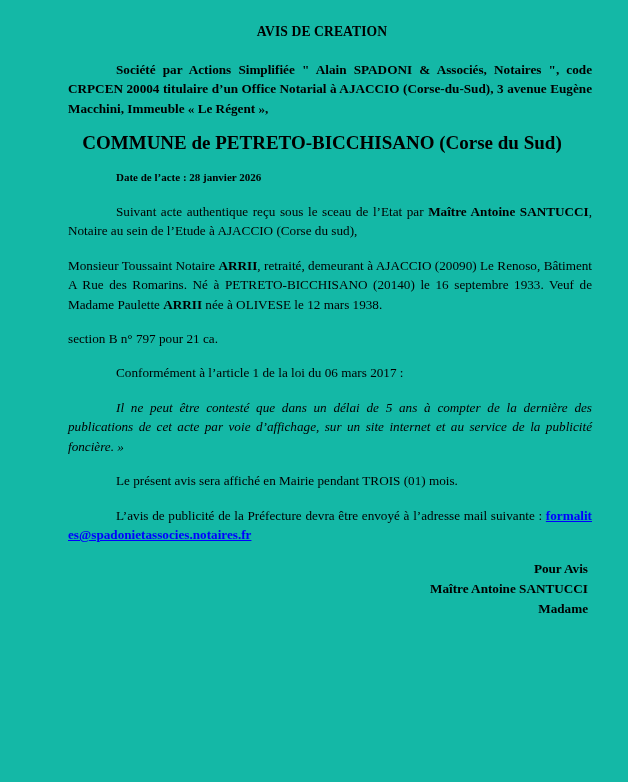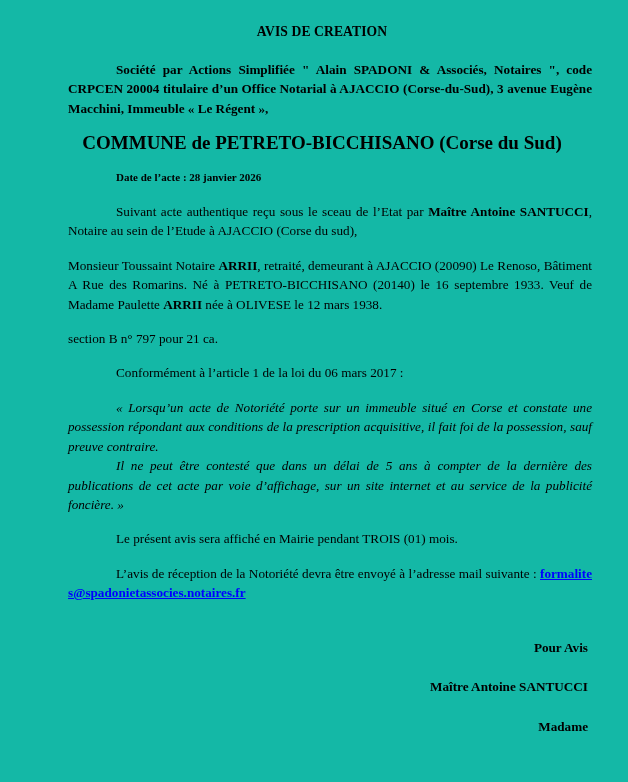--- a/index.html
+++ b/index.html
@@ -75,21 +75,21 @@
     font-weight: bold;
     text-decoration: underline;
     word-break: break-all;
   }
   .signature {
     text-align: right;
     font-weight: bold;
     line-height: 19.6px;
     padding-right: 4px;
   }
-  .sig-line { display: block; margin-top: 20px; }
+  .sig-line { display: block; }
 </style>
 </head>
 <body>
 
 <div class="page">
 
   <div class="title-block">
     <span class="title-line">AVIS DE CREATION</span>
   </div>
 
@@ -117,30 +117,29 @@
   <div class="gap-md"></div>
 
   <p class="just">section B n° 797 pour 21 ca.</p>
 
   <div class="gap-md"></div>
 
   <p class="just indent">Conformément à l’article 1 de la loi du 06 mars 2017 :</p>
 
   <div class="gap-md"></div>
 
-  <p class="quote-para">« Lorsqu’un acte de Notoriété porte sur un immeuble situé en Corse et constate une possession répondant aux conditions de la prescription acquisitive, il fait foi de la possession, sauf preuve contraire.</p>
   <p class="quote-para">Il ne peut être contesté que dans un délai de 5 ans à compter de la dernière des publications de cet acte par voie d’affichage, sur un site internet et au service de la publicité foncière. »</p>
 
   <div class="gap-md"></div>
 
   <p class="just indent">Le présent avis sera affiché en Mairie pendant TROIS (01) mois.</p>
 
   <div class="gap-md"></div>
 
-  <p class="just indent"><span>L’avis de réception de la Notoriété devra être envoyé à l’adresse mail suivante : </span><a class="email-link" href="#">formalites@spadonietassocies.notaires.fr</a></p>
+  <p class="just indent"><span>L’avis de publicité de la Préfecture devra être envoyé à l’adresse mail suivante : </span><a class="email-link" href="#">formalites@spadonietassocies.notaires.fr</a></p>
 
   <div class="gap-md"></div>
 
   <div class="signature">
     <span class="sig-line">Pour Avis</span>
     <span class="sig-line">Maître Antoine SANTUCCI</span>
     <span class="sig-line">Madame</span>
   </div>
 
 </div>

